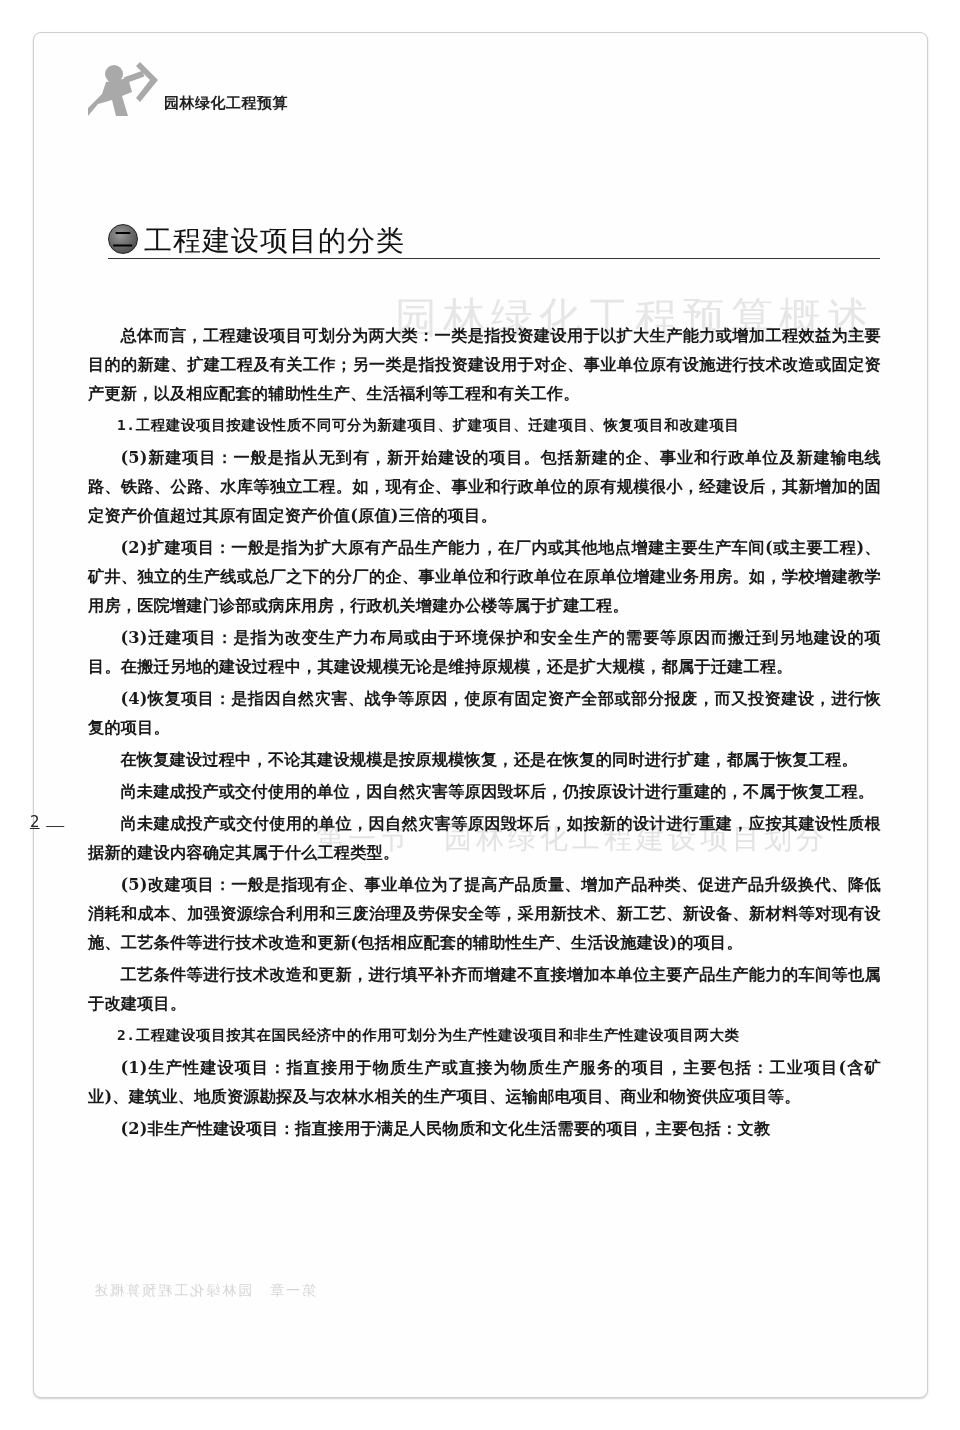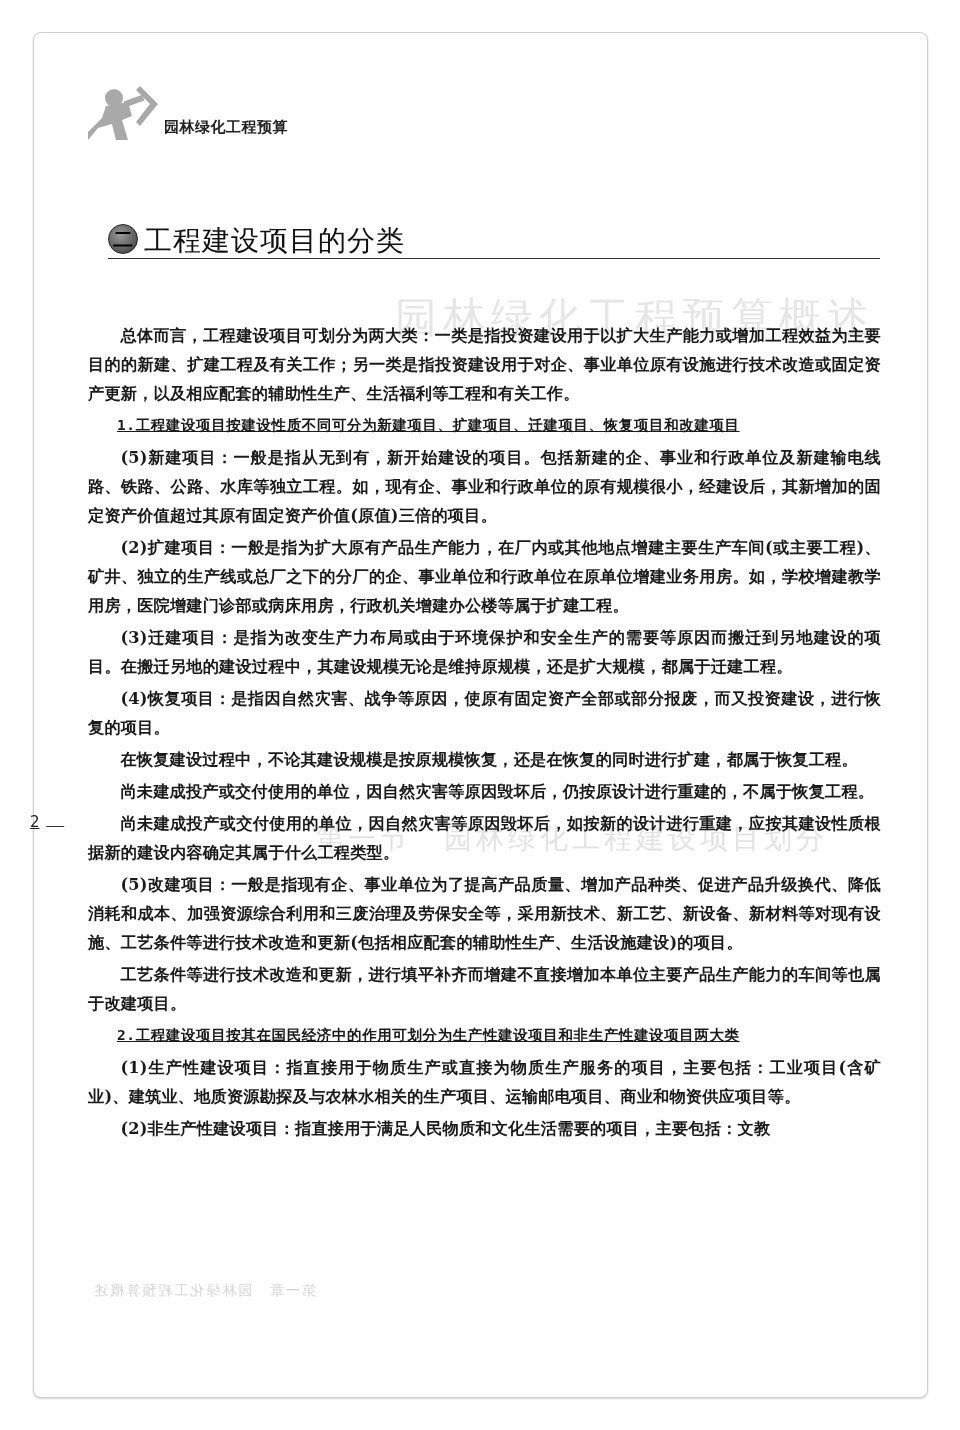--- a/index.html
+++ b/index.html
@@ -1,38 +1,38 @@
 <!DOCTYPE html>
 <html><head>
 <meta charset="utf-8">
 <style>
   html, body { margin: 0; padding: 0; background: #ffffff; }
   body { width: 960px; height: 1430px; position: relative; overflow: hidden;
          font-family: "DejaVu Serif", "Liberation Serif", serif; color: #1a1a1a; }
   .page-frame { position: absolute; left: 33px; top: 32px; width: 893px; height: 1364px;
                 border: 1px solid #cfcfcf; border-radius: 8px; background: #fefefe;
                 box-shadow: 0 1px 2px rgba(0,0,0,0.18); }
-  .header { position: absolute; left: 88px; top: 80px; height: 70px; width: 300px; text-align: center; }
+  .header { position: absolute; left: 88px; top: 56px; height: 70px; width: 300px; text-align: center; }
   .logo-mark { position: absolute; left: 0; top: 2px; width: 76px; height: 62px; }
   .running-title { position: absolute; left: 76px; top: 38px; font-family: "DejaVu Sans", "Liberation Sans", sans-serif;
                    font-size: 15px; font-weight: bold; color: #222; letter-spacing: 0.5px; }
   .section-heading { position: absolute; left: 108px; top: 148px; width: 772px; height: 40px;
                      border-bottom: 1.5px solid #333; }
   .sec-badge { position: absolute; left: 0; top: 6px; width: 28px; height: 28px; border-radius: 50%;
                background: radial-gradient(circle at 40% 35%, #9a9a9a, #555 70%, #333);
                border: 1px solid #222; }
   .sec-badge span { position: absolute; left: 3px; top: 0; width: 22px; text-align: center;
                     color: #000; font-family: "DejaVu Sans", sans-serif; font-size: 20px; line-height: 28px; font-weight: bold; }
   .sec-title { position: absolute; left: 36px; top: 4px; font-family: "DejaVu Sans", "Liberation Sans", sans-serif;
                font-size: 28px; color: #111; letter-spacing: 1px; }
   .body-text { position: absolute; left: 88px; top: 192px; width: 793px; }
   .para { font-size: 16.2px; line-height: 29px; text-indent: 2em; margin: 0 0 3px 0; text-align: justify;
           text-align-last: left; letter-spacing: 0.2px; font-weight: bold; }
   .para.sub { font-family: "DejaVu Sans Mono", "Liberation Mono", monospace; font-size: 14.5px; font-weight: bold;
-              letter-spacing: 0.6px; line-height: 29px; text-decoration: underline; }
+              letter-spacing: 0.6px; line-height: 29px; }
   .margin-page { position: absolute; left: 30px; top: 702px; font-family: "DejaVu Sans", sans-serif; font-size: 15px; color: #222; }
   .margin-page .num { text-decoration: underline; }
   .margin-page .tick { display: inline-block; width: 18px; height: 10px; border-bottom: 1px solid #333;
                        transform: skewX(40deg); margin-left: 2px; }
   .ghost { position: absolute; color: #dedede; font-family: "DejaVu Serif", serif; pointer-events: none; z-index: 0; }
   .ghost.big { left: 395px; top: 290px; font-size: 42px; letter-spacing: 6px; color: #e6e6e6; }
   .ghost.mid { left: 316px; top: 820px; font-size: 28px; letter-spacing: 4px; color: #e3e3e3; }
   .ghost.foot { left: 92px; top: 1282px; font-size: 14px; letter-spacing: 2px; color: #d6d6d6; transform: scaleX(-1); }
   .content-layer { position: relative; z-index: 1; }
 </style>

